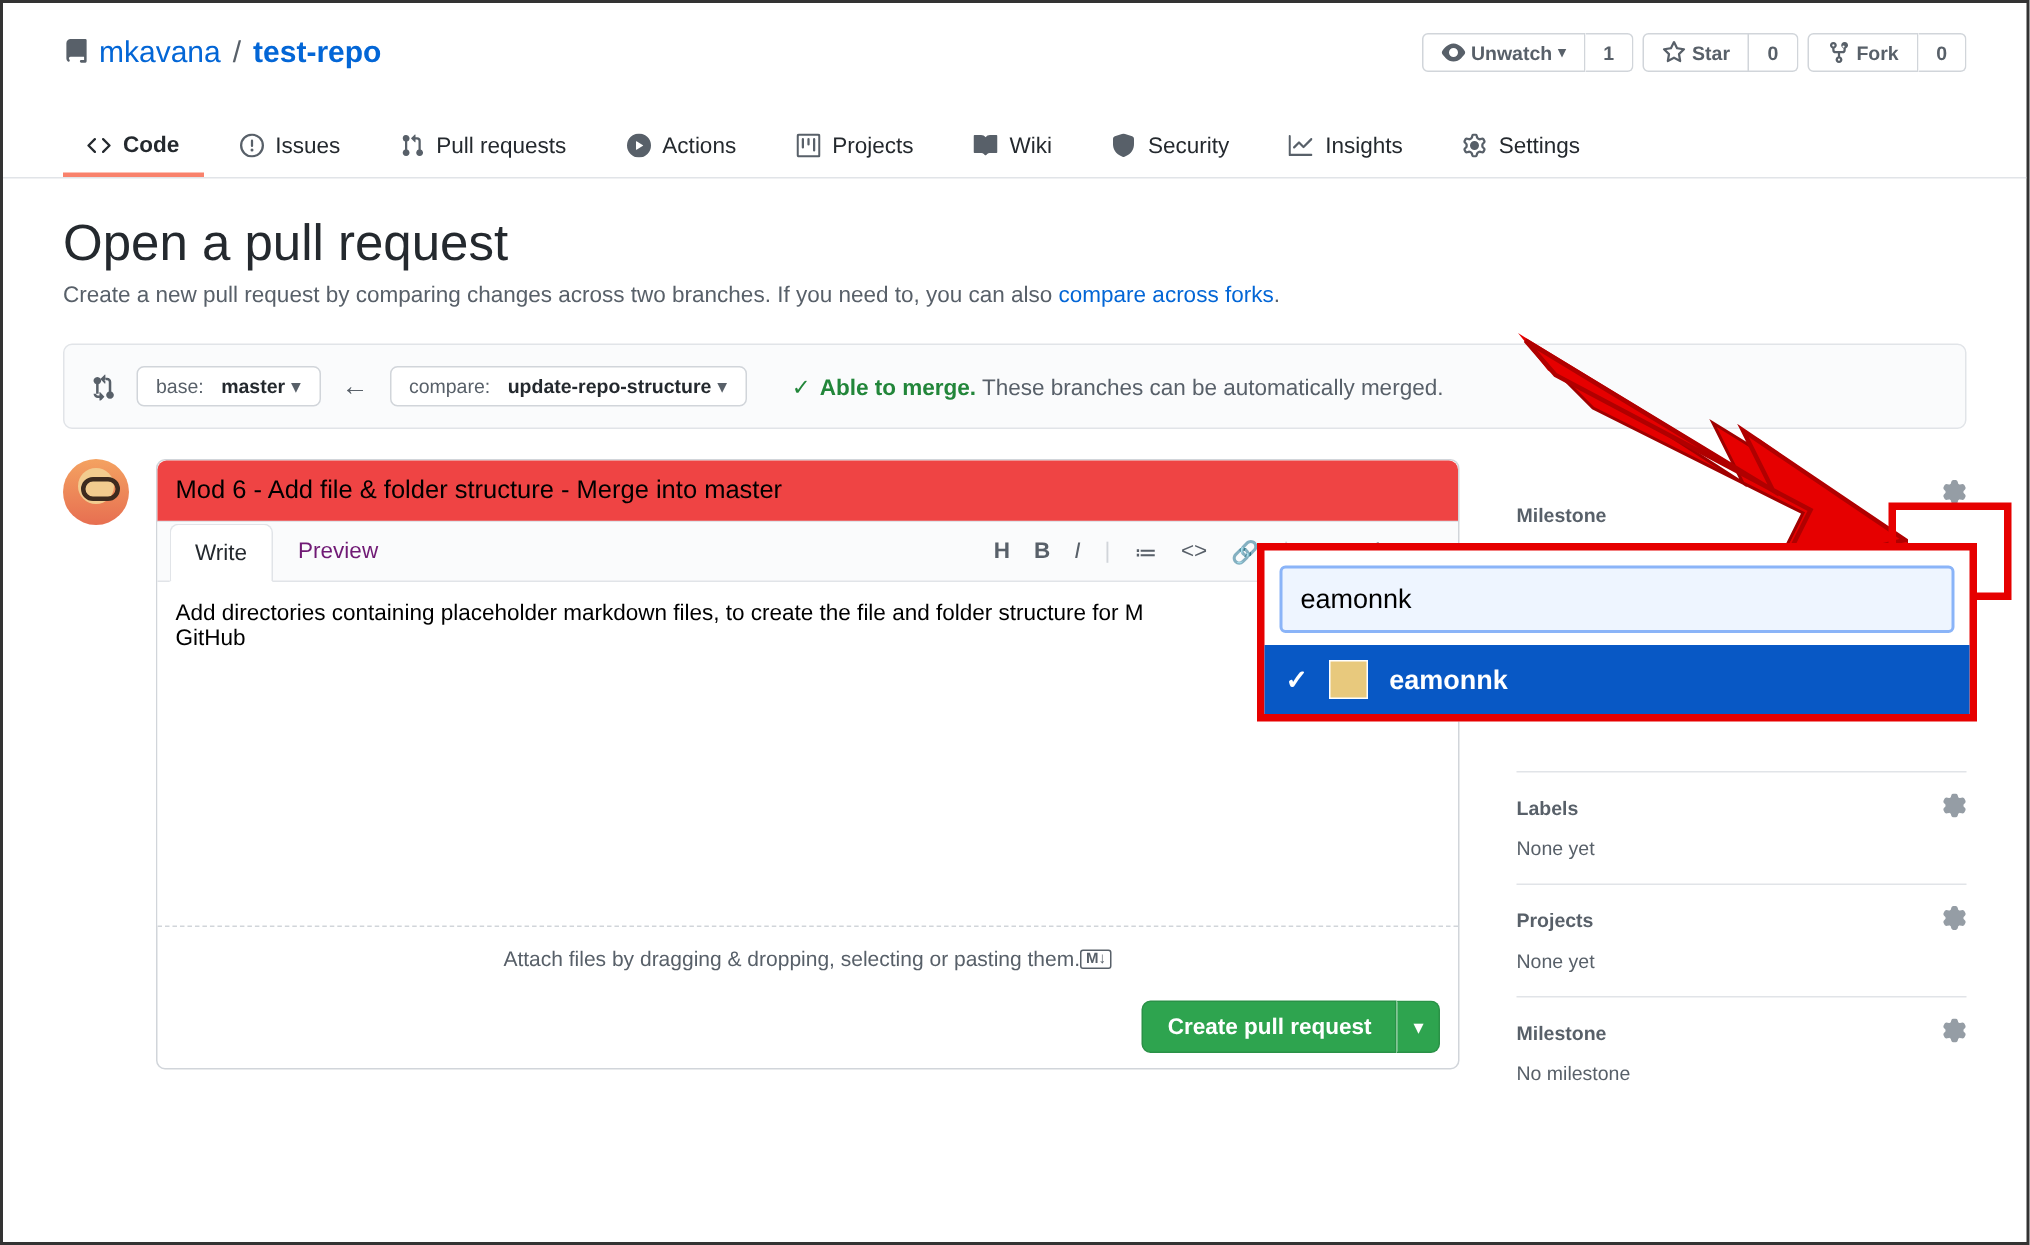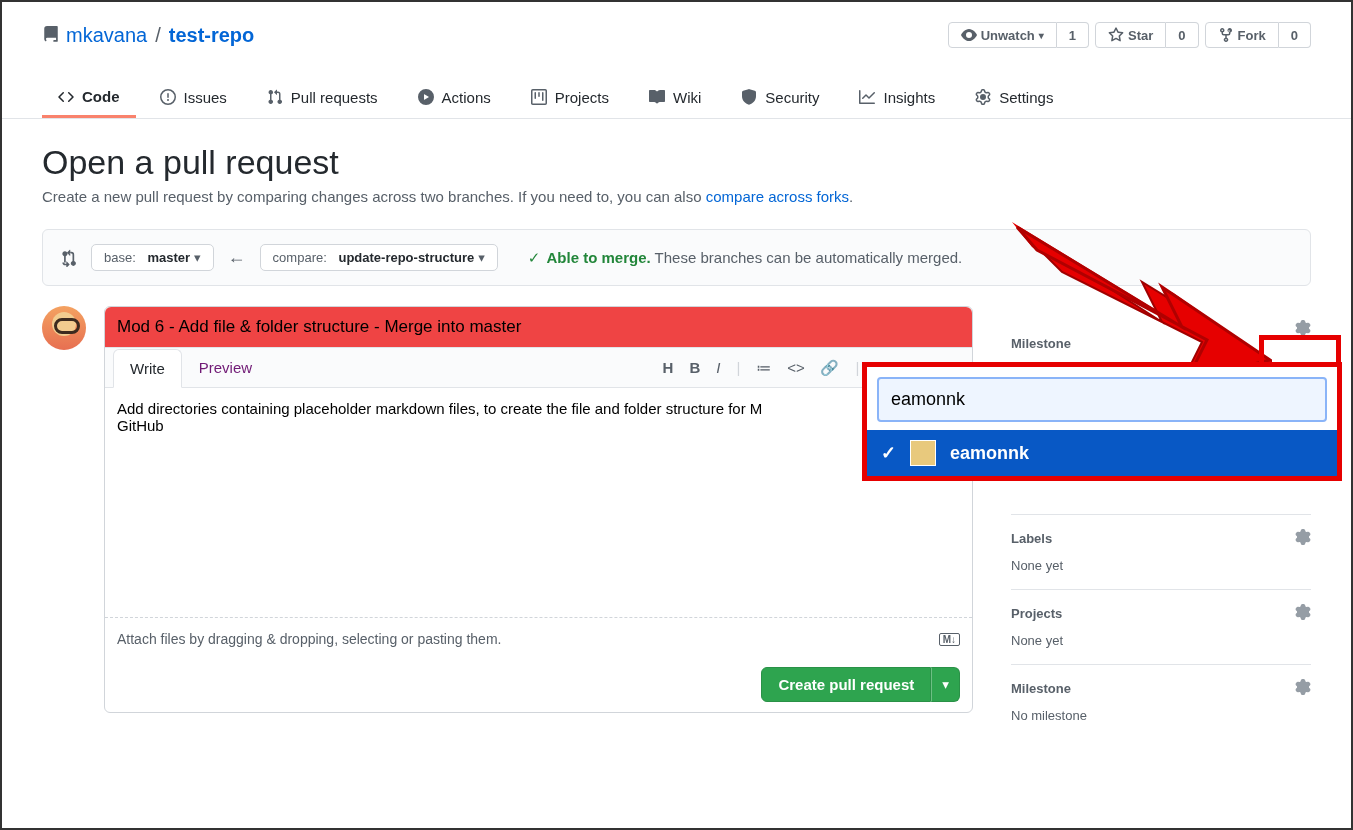--- a/index.html
+++ b/index.html
@@ -165,21 +165,21 @@
     font-family: inherit;
     resize: none;
     border: none;
     border-bottom: 1px dashed #d1d5da;
   }
   .attach-hint {
     padding: 10px 12px;
     font-size: 14px;
     color: #586069;
     display: flex;
-    justify-content: space-between;
+    justify-content: center;
     align-items: center;
     border-top: none;
   }
   .md-badge {
     font-size: 10px; font-weight: bold;
     border: 1px solid #586069;
     padding: 0 3px;
     border-radius: 2px;
     color: #586069;
   }
@@ -211,21 +211,21 @@
   .gear {
     position: absolute; right: 0; top: 14px;
     cursor: pointer;
   }
   .gear svg { fill: #959da5; }
 
   
   .reviewer-box {
     position: absolute;
     top: 360px;
-    left: 860px;
+    left: 836px;
     width: 480px;
     border: 5px solid #e60000;
     background: #fff;
     z-index: 10;
     padding: 10px;
   }
   .reviewer-box input {
     width: 100%;
     padding: 10px 12px;
     font-size: 18px;

